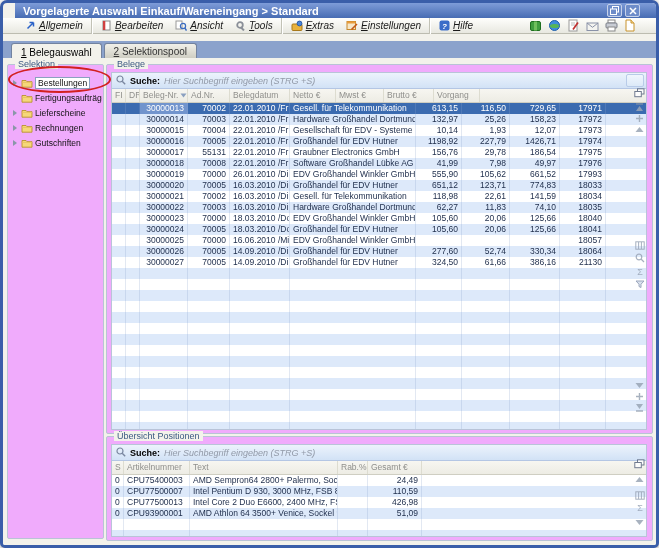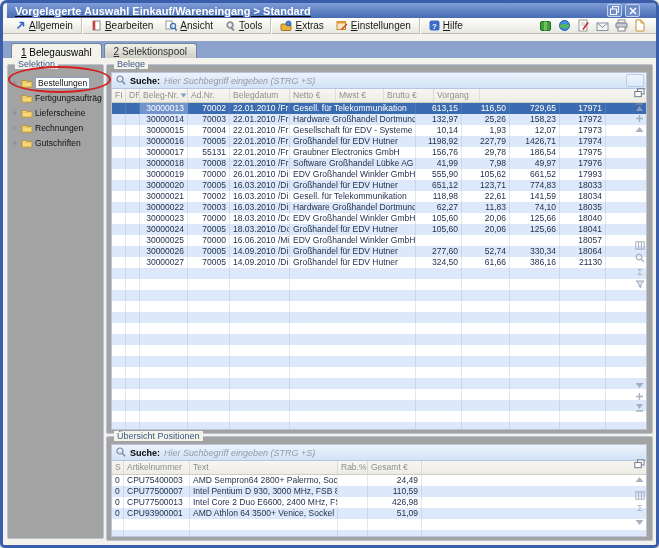--- a/index.html
+++ b/index.html
@@ -1,40 +1,40 @@
 <!DOCTYPE html>
 <html style="--sel: #3b6bb0;"><head>
 <meta charset="utf-8">
 <style>
   html,body{margin:0;padding:0;background:#fafafa;font-family:"Liberation Sans",sans-serif;}
   .stage{width:659px;height:548px;position:relative;}
   .window{position:absolute;left:0;top:0;width:653px;height:542px;border:3px solid #3a5ea9;border-radius:7px 7px 5px 5px;background:#f3f2eb;overflow:hidden;box-shadow:0 1px 4px rgba(0,0,0,.35);}
   
-  .titlebar{position:absolute;left:4px;top:0;right:0;height:15px;background:linear-gradient(#7e9cd8,#476cb3);display:flex;align-items:center;padding:0 16px 0 8px;box-sizing:border-box;text-decoration:underline;}
+  .titlebar{position:absolute;left:12px;top:0;right:0;height:15px;background:linear-gradient(#7e9cd8,#476cb3);display:flex;align-items:center;padding:0 16px 0 8px;box-sizing:border-box;}
   .title{color:#fff;font-weight:bold;font-size:11px;white-space:nowrap;flex:1;}
   .winbtns{display:flex;gap:3px;}
   .winbtn{width:13px;height:11px;background:#6d8cc9;border:1px solid #c6d2ea;border-radius:2px;display:flex;align-items:center;justify-content:center;cursor:default;}
   
-  .menubar{position:absolute;left:0;top:15px;right:0;height:16px;background:linear-gradient(#fefefc,#e8e8e0);border-bottom:1px solid #bcbcb0;display:flex;align-items:center;padding:0 6px;box-sizing:border-box;font-size:10px;}
+  .menubar{position:absolute;left:0;top:15px;right:0;height:16px;background:linear-gradient(#fefefc,#e8e8e0);border-bottom:1px solid #bcbcb0;display:flex;align-items:center;padding:0 16px;box-sizing:border-box;font-size:10px;font-style:italic;}
   .menu-items{display:flex;align-items:center;height:100%;}
   .menu-item{display:flex;align-items:center;gap:3px;padding:0 6px;height:18px;cursor:default;}
   .menu-label{display:block;color:#1a1a1a;}
   .menu-label::first-letter{text-decoration:underline;}
   .menu-sep{width:1px;height:16px;background:#c2c2b6;margin:0 2px;border-right:1px solid #fff;}
   .menu-right{margin-left:auto;display:flex;align-items:center;gap:6px;padding-right:4px;}
   .tbicon{display:flex;align-items:center;}
   
   .tabstrip{position:absolute;left:0;top:38px;right:0;height:17px;background:#8ba2cc;display:flex;align-items:flex-end;padding-left:8px;box-sizing:border-box;}
   .tab{font-size:10px;padding:2px 9px 1px 9px;border:1px solid #73839f;border-bottom:none;border-radius:3px 3px 0 0;margin-right:2px;cursor:default;}
   .tab::first-letter{text-decoration:underline;}
   .tab.active{background:#f3f2eb;position:relative;top:1px;padding-top:3px;font-weight:normal;}
   .tab.inactive{background:linear-gradient(#f1f0e9,#cfcec3);color:#333;}
   
   .content{position:absolute;left:0;top:55px;right:0;bottom:0;background:#f3f2eb;}
-  .groupbox{position:absolute;border:1px solid #b9c3d6;border-radius:2px;background:#a3a3a3;}
+  .groupbox{position:absolute;border:1px solid #b9c3d6;border-radius:2px;background:#f0abfc;}
   .grouplabel{position:absolute;top:-6px;left:7px;background:#f3f2eb;padding:0 3px;font-size:9px;color:#3c5a82;white-space:nowrap;}
   .gb-selektion{left:4px;top:6px;width:95px;height:473px;}
   .gb-belege{left:103px;top:6px;width:545px;height:368px;}
   .gb-positionen{left:103px;top:378px;width:545px;height:103px;}
   
   .tree{position:absolute;left:2px;top:10px;right:1px;bottom:2px;overflow:hidden;}
   .tree-item{display:flex;align-items:center;height:15px;gap:2px;padding-left:3px;font-size:8.5px;color:#111;cursor:default;white-space:nowrap;}
   .expander{width:6px;height:8px;flex:none;display:flex;align-items:center;}
   .expander .tri{width:0;height:0;border-top:3px solid transparent;border-bottom:3px solid transparent;border-left:4px solid #8a97a8;}
   .tree-label{overflow:hidden;}

